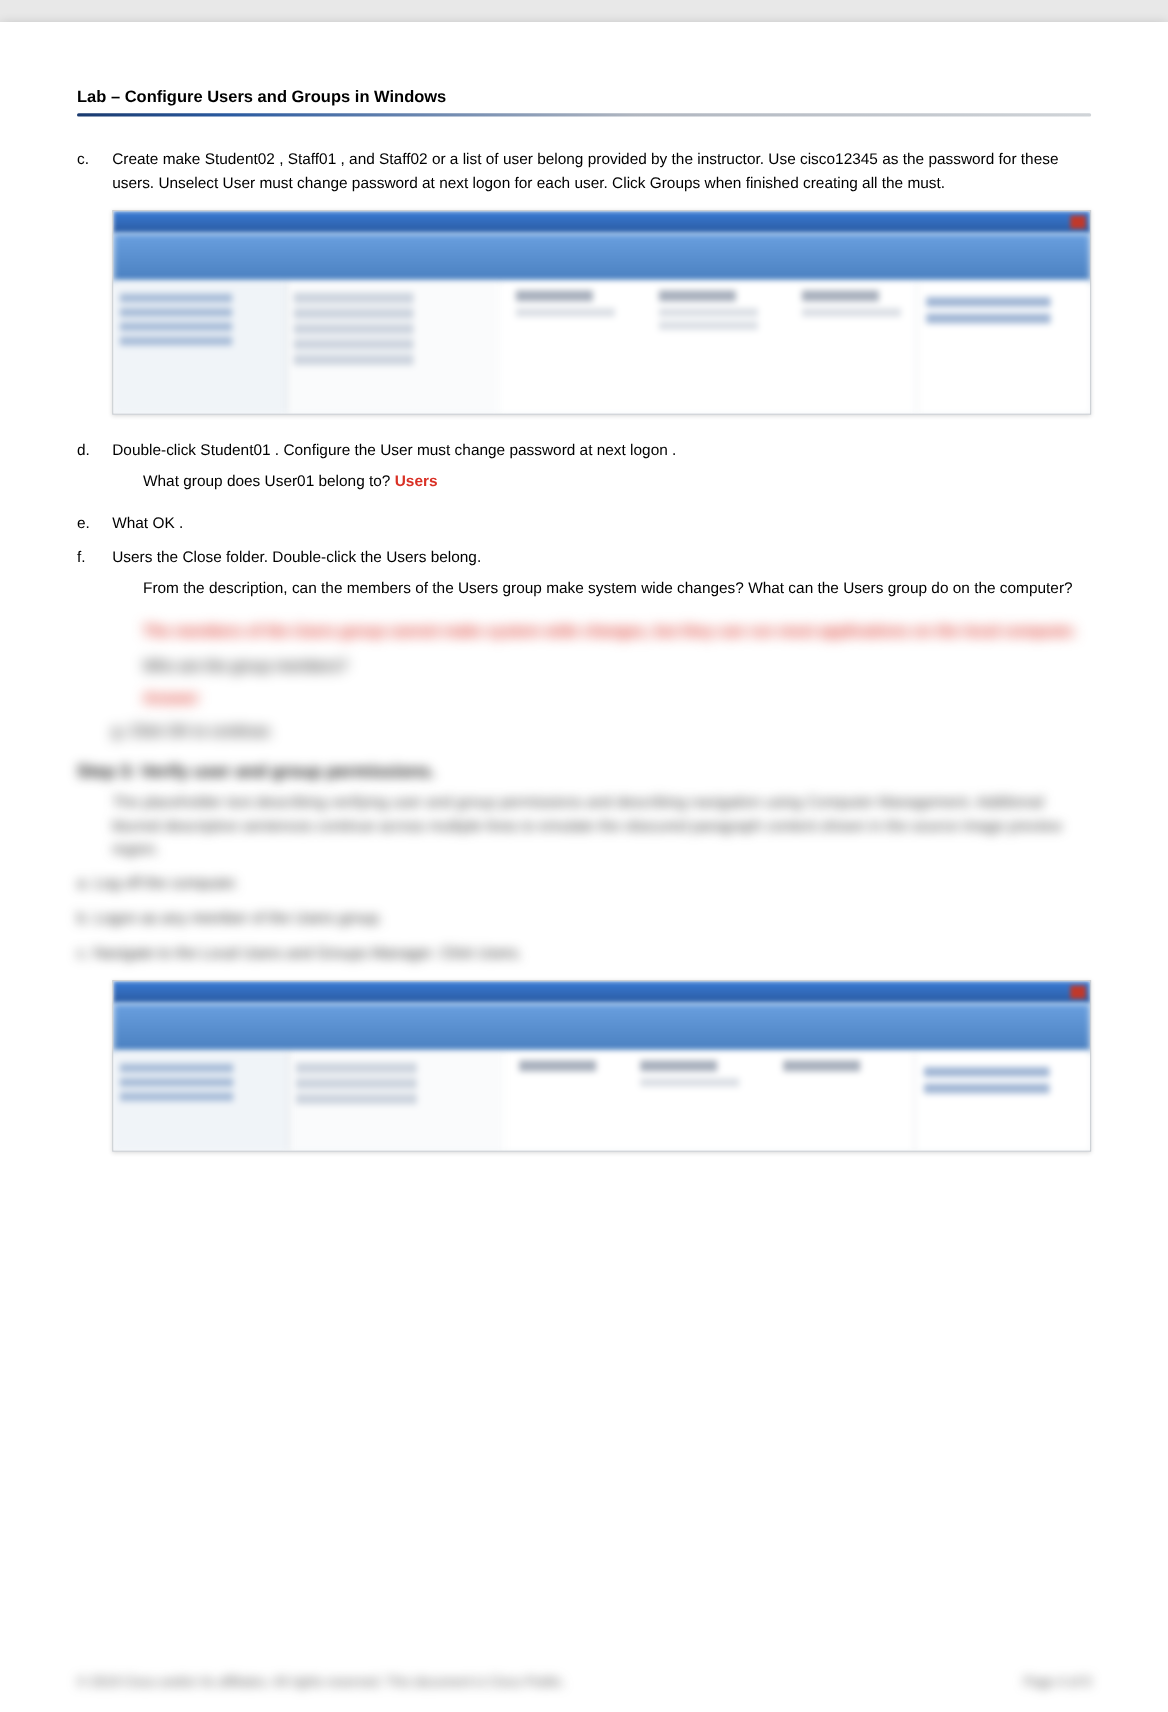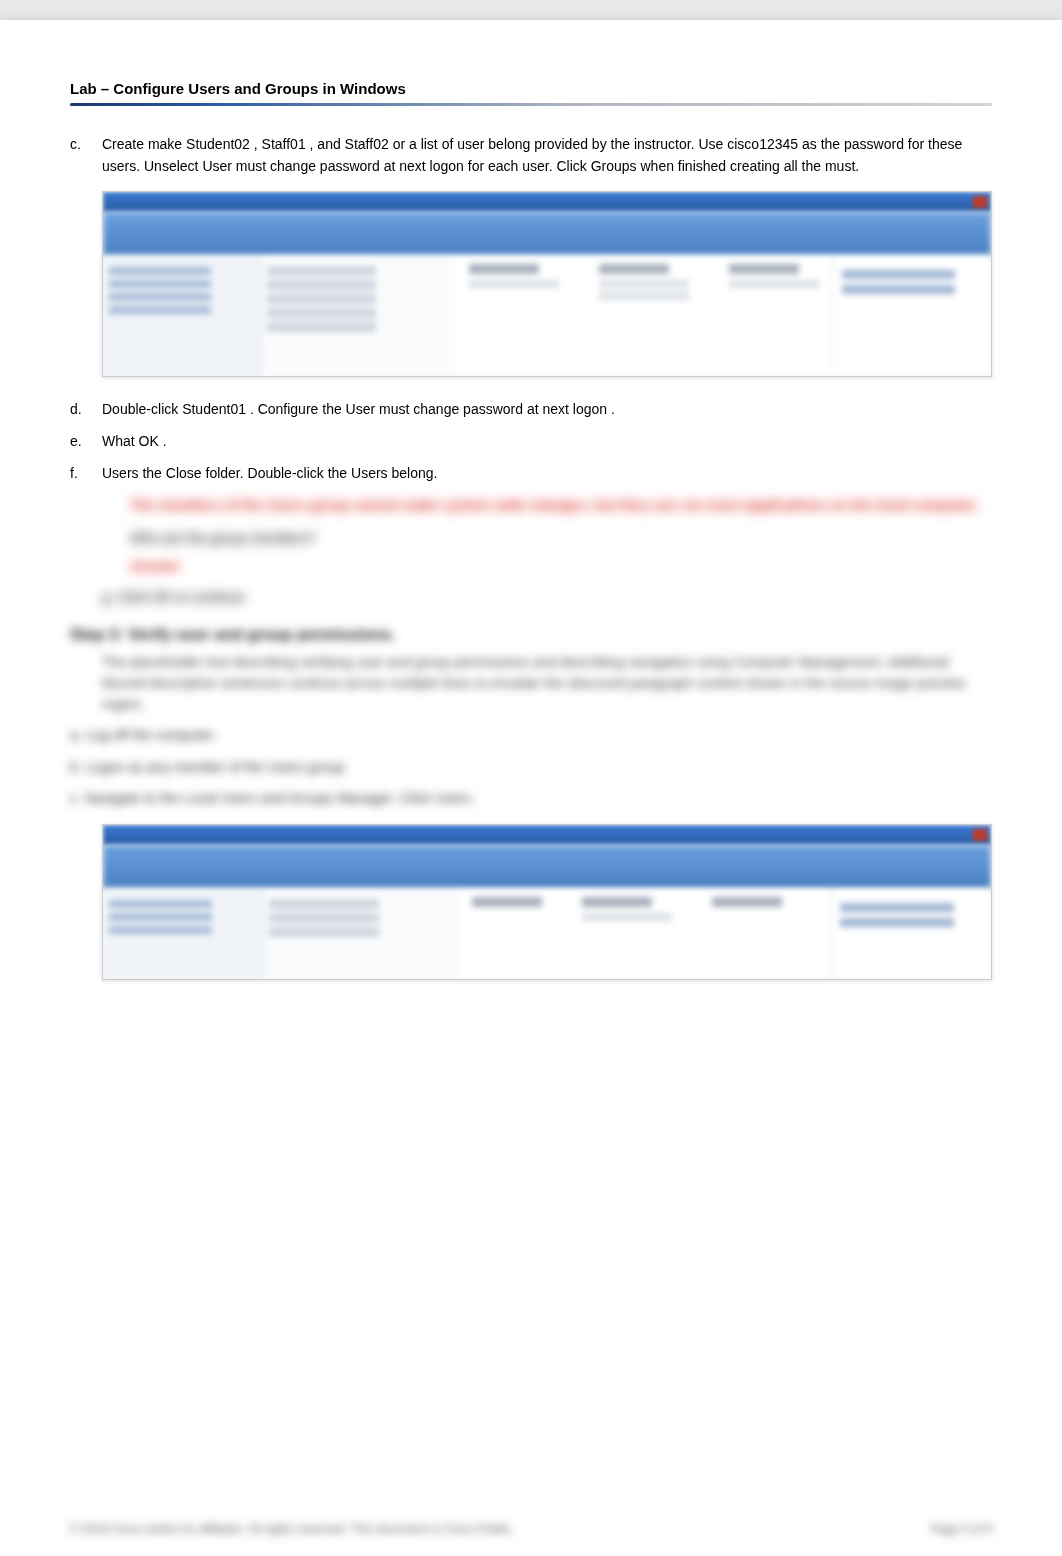--- a/index.html
+++ b/index.html
@@ -233,40 +233,45 @@
   </div>
 
   <div class="list-item">
     <div class="list-marker">d.</div>
     <div class="list-body">
       <span>Double-click </span>
       <strong>Student01</strong>
       <span>. Configure the </span>
       <strong>User must change password at next logon</strong>
       <span>.</span>
+      <div class="sub-indent">
+        <span>What group does User01 belong to? </span>
+        <span class="answer-red">Users</span>
+      </div>
     </div>
   </div>
 
   <div class="list-item">
     <div class="list-marker">e.</div>
     <div class="list-body">
       <span>What </span>
       <strong>OK</strong>
       <span>.</span>
     </div>
   </div>
 
   <div class="list-item">
     <div class="list-marker">f.</div>
     <div class="list-body">
       <span>Users the </span>
       <strong>Close</strong>
       <span> folder. Double-click the </span>
       <strong>Users</strong>
       <span> belong.</span>
+      <div class="sub-indent">From the description, can the members of the Users group make system wide changes? What can the Users group do on the computer?</div>
     </div>
   </div>
 
   <div class="sub-indent blur-block" style="margin-left:60px;">
     <div class="blur-red">The members of the Users group cannot make system wide changes, but they can run most applications on the local computer.</div>
     <div class="blur-black" style="margin-top:10px;">Who are the group members?</div>
     <div class="blur-red" style="margin-top:6px;">Answer</div>
   </div>
 
   <div class="blur-block" style="margin-left:32px; margin-top:8px;">g.   Click OK to continue.</div>

